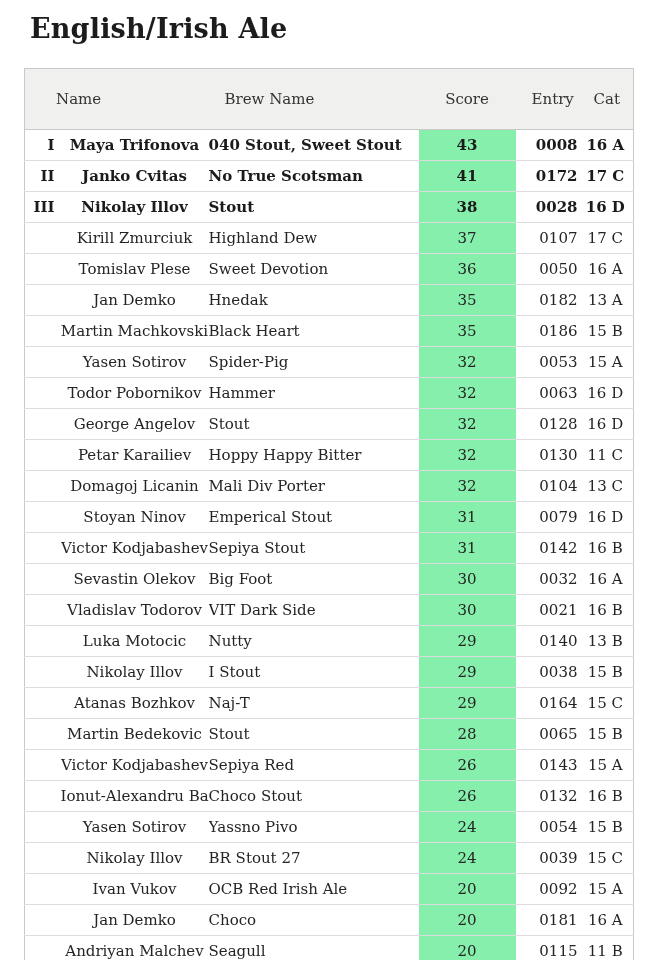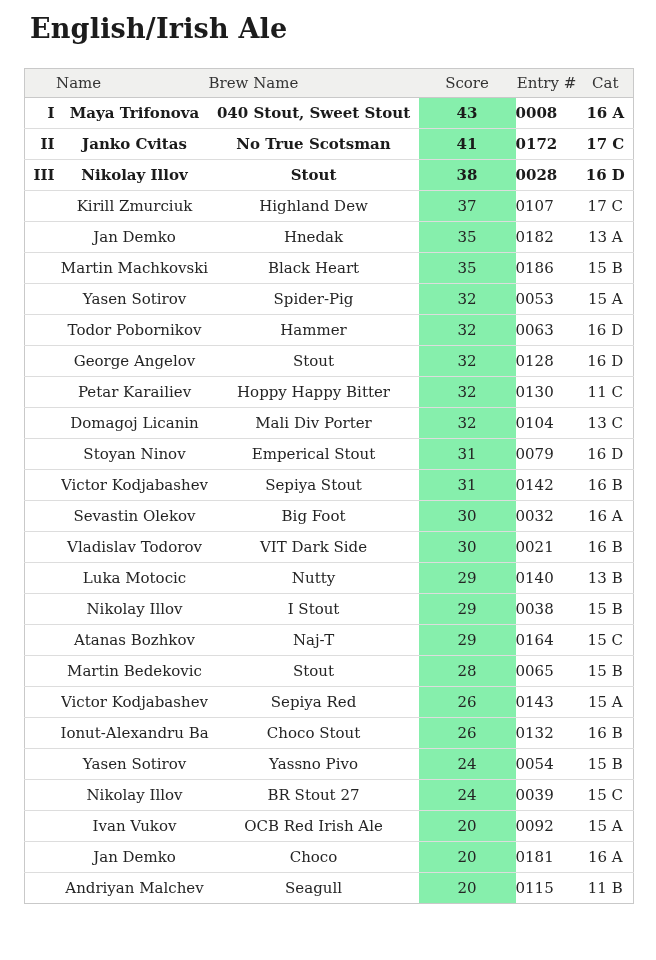--- a/index.html
+++ b/index.html
@@ -34,21 +34,21 @@
   .results-table col.c-score { width: 97px; }
   .results-table col.c-entry { width: 62px; }
   .results-table col.c-cat   { width: 56px; }
 
   thead th {
     background: #f0f0ee;
     font-weight: normal;
     font-size: 15px;
     color: #333333;
     height: 28px;
-    padding: 0;
+    padding: 16px;
     border-bottom: 1px solid #c9c9c9;
     white-space: nowrap;
     overflow: hidden;
   }
   th.h-name  { text-align: left; padding-left: 31px; }
   th.h-brew  { text-align: left; }
   th.h-score { text-align: center; }
   th.h-entry { text-align: center; }
   th.h-cat   { text-align: center; }
 
@@ -58,23 +58,23 @@
     font-size: 15px;
     height: 30px;
     padding: 0;
     white-space: nowrap;
     overflow: hidden;
     vertical-align: middle;
     color: #242424;
   }
   td.rank  { text-align: right; font-weight: bold; padding-right: 6px; }
   td.name  { text-align: center; }
-  td.brew  { text-align: center; }
+  td.brew  { text-align: left; }
   td.score { text-align: center; background: #86efac; }
-  td.entry { text-align: left; }
+  td.entry { text-align: right; }
   td.cat   { text-align: center; }
 
   tr.winner td { font-weight: bold; color: #1b1b1b; }
 </style>
 </head>
 <body>
 
 <h1 class="page-title">English/Irish Ale</h1>
 
 <table class="results-table">
@@ -123,20 +123,28 @@
       <tr>
     <td class="rank"></td>
     <td class="name">Kirill Zmurciuk</td>
     <td class="brew">Highland Dew</td>
     <td class="score">37</td>
     <td class="entry">0107</td>
     <td class="cat">17 C</td>
   </tr>
       <tr>
     <td class="rank"></td>
+    <td class="name">Tomislav Plese</td>
+    <td class="brew">Sweet Devotion</td>
+    <td class="score">36</td>
+    <td class="entry">0050</td>
+    <td class="cat">16 A</td>
+  </tr>
+      <tr>
+    <td class="rank"></td>
     <td class="name">Jan Demko</td>
     <td class="brew">Hnedak</td>
     <td class="score">35</td>
     <td class="entry">0182</td>
     <td class="cat">13 A</td>
   </tr>
       <tr>
     <td class="rank"></td>
     <td class="name">Martin Machkovski</td>
     <td class="brew">Black Heart</td>

